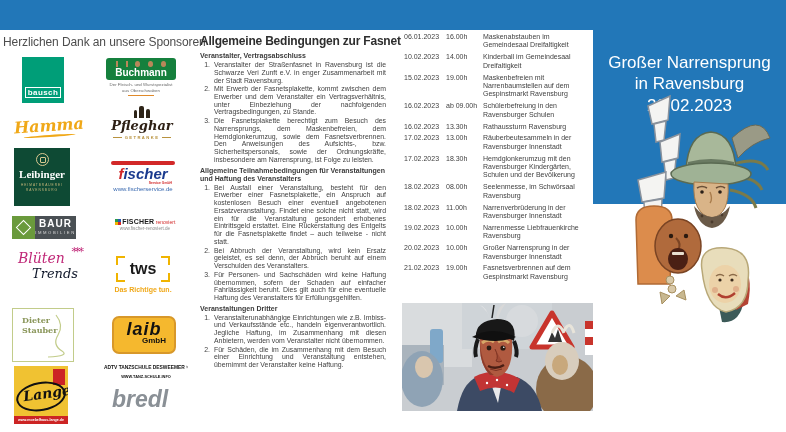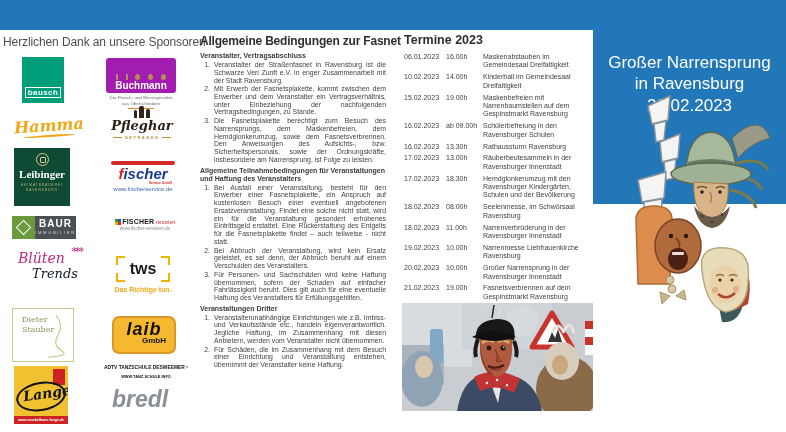--- a/index.html
+++ b/index.html
@@ -13,21 +13,21 @@
   
   .sp-heading{position:absolute;left:3px;top:35px;width:194px;font-size:12px;letter-spacing:-0.1px;
               color:#4d4d4d;white-space:nowrap;}
   .logo{position:absolute;box-sizing:border-box;}
 
   .lg-bausch{left:22px;top:57px;width:42px;height:46px;background:#009e78;display:flex;
              align-items:flex-end;justify-content:center;padding-bottom:5px;}
   .lg-bausch span{border:1px solid #fff;color:#fff;font-size:8px;font-weight:bold;padding:0 2px;letter-spacing:.4px;}
 
   .lg-buchmann{left:106px;top:58px;width:70px;text-align:center;}
-  .bb{background:#a21caf;border-radius:3px;color:#fff;padding:15px 2px 2px;}
+  .bb{background:#15803d;border-radius:3px;color:#fff;padding:2px 2px 2px;}
   .bicons{display:flex;justify-content:space-evenly;align-items:flex-end;height:7px;margin-bottom:1px;}
   .bicons i{display:block;background:#b8875a;}
   .bicons .bar{width:2px;height:6px;}
   .bicons .ham{width:5px;height:6px;border-radius:50% 50% 45% 45%;}
   .bname{font-size:10px;font-weight:bold;line-height:1;}
   .btag{font-size:4.4px;color:#6a6a6a;line-height:1.35;margin-top:2px;}
   .brule{width:26px;height:1px;background:#e08a2a;margin:1px auto 0;}
 
   .lg-hamma{left:12px;top:116px;width:74px;text-align:center;color:#f0a818;
             font-family:"DejaVu Serif",serif;font-style:italic;font-weight:bold;font-size:16px;transform:rotate(-4deg);}
@@ -79,21 +79,21 @@
   .tws-name{font-size:16px;font-weight:bold;color:#1a1a1a;}
   .cor{position:absolute;width:7px;height:7px;}
   .cor.tl{left:0;top:0;border-left:2px solid #f0b400;border-top:2px solid #f0b400;}
   .cor.tr{right:0;top:0;border-right:2px solid #f0b400;border-top:2px solid #f0b400;}
   .cor.bl{left:0;bottom:0;border-left:2px solid #f0b400;border-bottom:2px solid #f0b400;}
   .cor.br{right:0;bottom:0;border-right:2px solid #f0b400;border-bottom:2px solid #f0b400;}
   .tws-slogan{font-size:7px;font-weight:bold;color:#f0a818;margin-top:4px;}
 
   .lg-stauber{left:12px;top:308px;width:62px;height:54px;border:1px solid #c2cc8a;
               padding:6px 0 0 9px;color:#8a965a;font-size:8px;font-family:"DejaVu Serif",serif;}
-  .st-line{line-height:1.3;}
+  .st-line{line-height:1.3;font-weight:bold;}
   .st-squiggle{position:absolute;right:3px;top:4px;}
 
   .lg-laib{left:112px;top:316px;width:64px;height:38px;background:#f5b82e;border:2px solid #d8982a;
            border-radius:7px;text-align:center;}
   .laib-name{font-size:18px;font-weight:bold;font-style:italic;color:#111;line-height:22px;letter-spacing:1px;}
   .laib-sub{font-size:8px;font-weight:bold;color:#111;margin-top:-4px;text-align:right;padding-right:8px;}
 
   .lg-lange{left:14px;top:366px;width:54px;height:58px;background:#f0c232;overflow:hidden;}
   .lange-red{position:absolute;right:3px;top:3px;width:12px;height:16px;background:#cc2424;}
   .lange-oval{position:absolute;left:2px;top:16px;width:46px;height:25px;border:2px solid #111;
@@ -341,21 +341,20 @@
               <div class="citem">
                 <span class="cnum">2.</span>
                 <span class="ctext">Für Schäden, die im Zusammenhang mit dem Besuch einer Einrichtung und Veranstaltung entstehen, übernimmt der Veranstalter keine Haftung.</span>
               </div>
             </div>
         </div>
       </div>
   </div>
 
   <div class="col-termine">
-    <div class="termine-title">Termine 2023</div>
     <div>
 
         <div class="event">
           <span class="edate">06.01.2023</span>
           <span class="etime">16.00h</span>
           <span class="edesc">Maskenabstauben im Gemeindesaal Dreifaltigkeit</span>
         </div>
 
         <div class="event">
           <span class="edate">10.02.2023</span>

